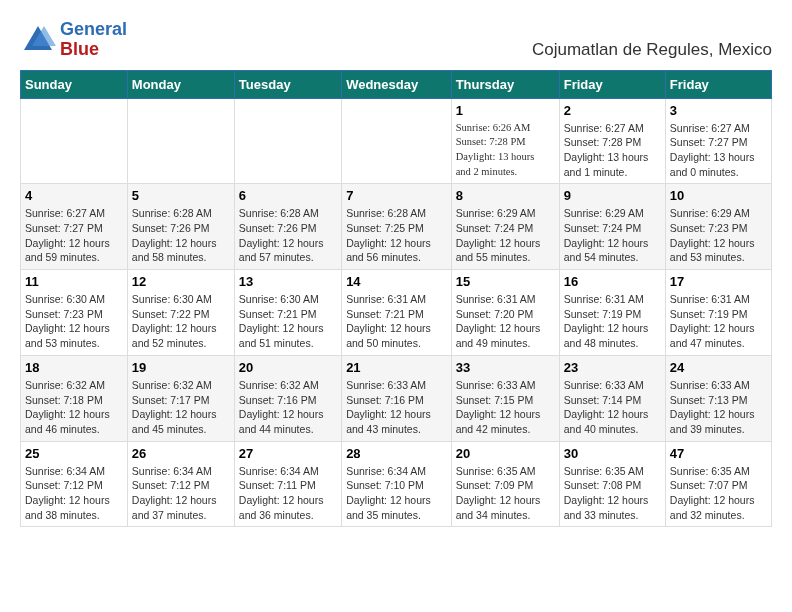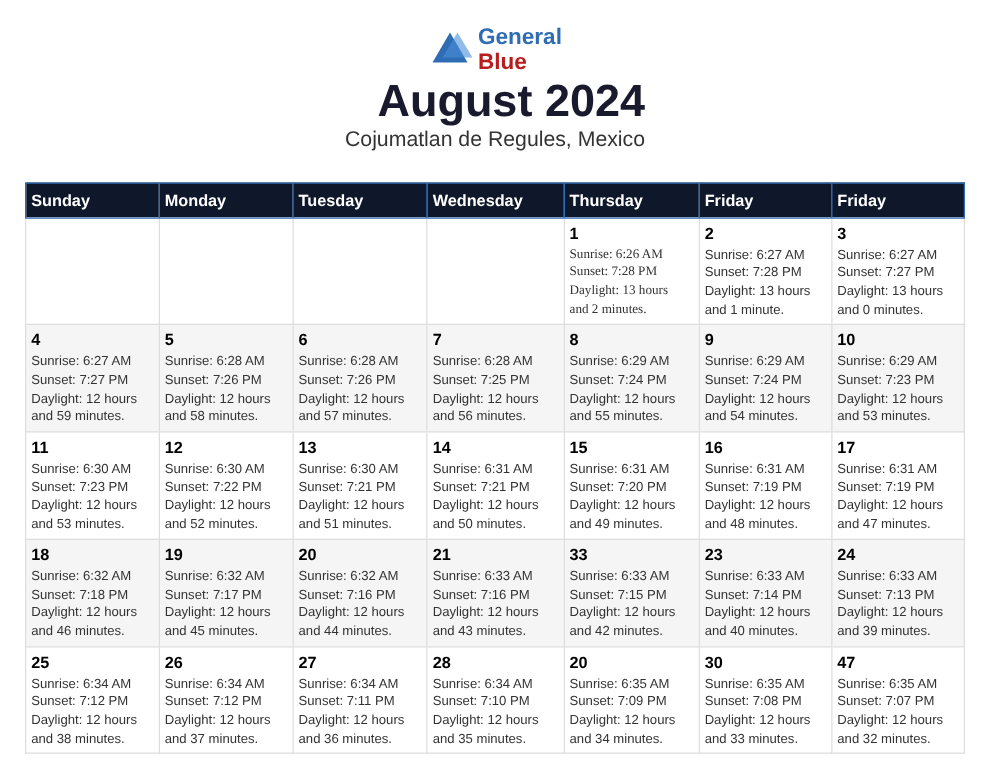--- a/index.html
+++ b/index.html
@@ -6,23 +6,22 @@
     body {
       font-family: Arial, sans-serif;
       background: #fff;
       width: 792px;
       min-height: 612px;
       padding: 20px;
     }
     .header {
       display: flex;
       justify-content: space-between;
-      align-items: center;
-      margin-bottom: 24px;
-      flex-direction: column;
+      align-items: flex-end;
+      margin-bottom: 10px;
     }
     .logo {
       display: flex;
       align-items: center;
       gap: 4px;
     }
     .logo-text {
       font-size: 18px;
       font-weight: bold;
       color: #1a1a2e;
@@ -46,21 +45,21 @@
     .location {
       font-size: 17px;
       color: #333;
     }
     table {
       width: 100%;
       border-collapse: collapse;
       font-size: 11px;
     }
     thead tr {
-      background-color: #0f172a;
+      background-color: #0f766e;
       color: #fff;
     }
     thead th {
       padding: 6px 4px;
       text-align: left;
       font-size: 13px;
       font-weight: bold;
       border: 1px solid #2e6db4;
     }
     tbody tr {
@@ -102,21 +101,20 @@
     <svg class="logo-icon" viewBox="0 0 36 36">
       <polygon points="18,4 32,28 4,28" fill="#2e6db4"></polygon>
       <polygon points="24,4 36,24 12,24" fill="#4a90d9" opacity="0.6"></polygon>
     </svg>
     <div class="logo-text">
       <div><span>General</span></div>
       <div><span style="color:#b91c1c;">Blue</span></div>
     </div>
   </div>
   <div class="title-block">
-    <div class="month-title">August 2024</div>
     <div class="location">Cojumatlan de Regules, Mexico</div>
   </div>
 </div>
 
 <table>
   <thead>
     <tr>
     <th>Sunday</th>
         <th>Monday</th>
         <th>Tuesday</th>

